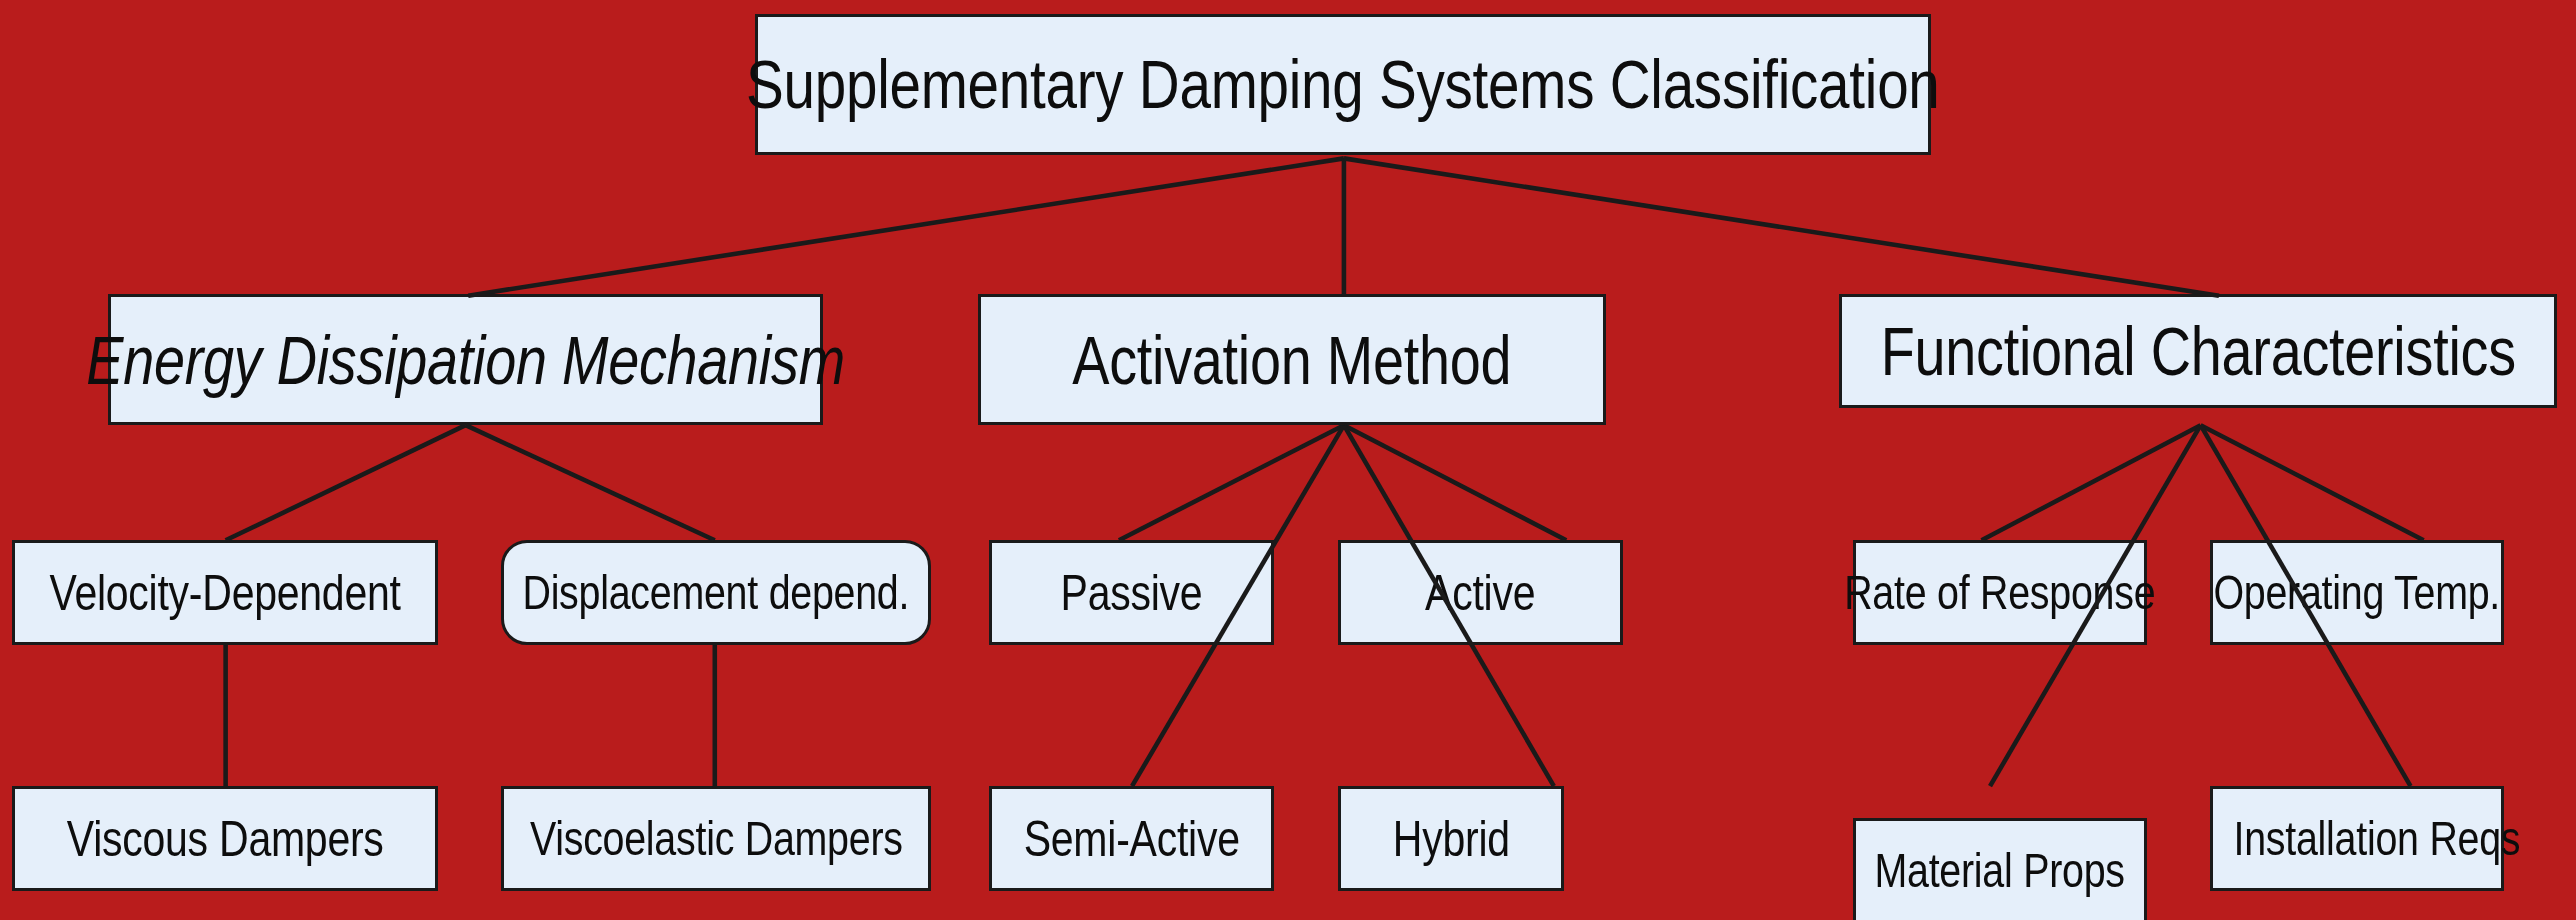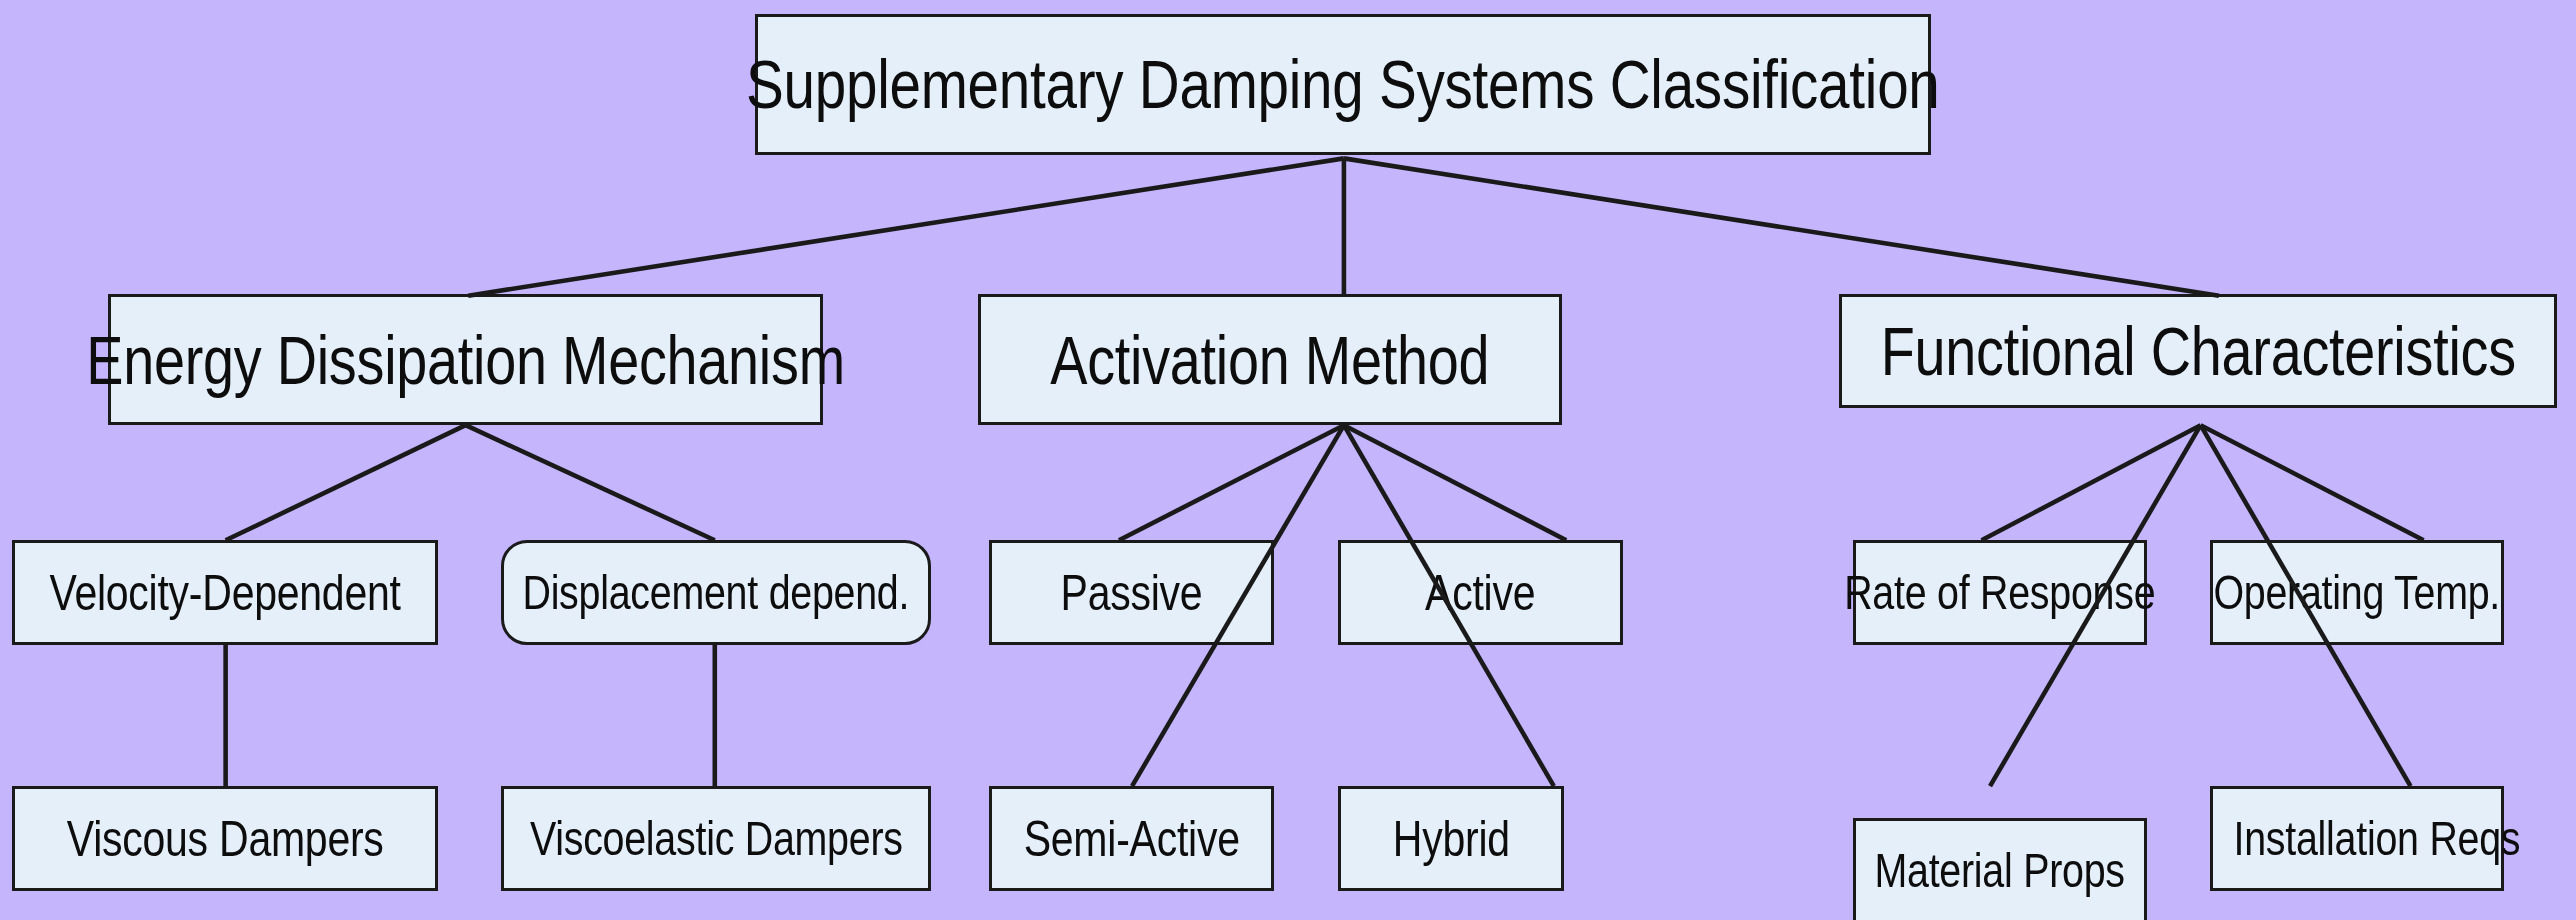--- a/index.html
+++ b/index.html
@@ -4,21 +4,21 @@
 <style>
   html, body {
     margin: 0;
     padding: 0;
     background: #ffffff;
   }
   #diagram-root {
     position: relative;
     width: 2576px;
     height: 921px;
-    background: #c4b5fd;
+    background: #b91c1c;
     overflow: hidden;
     font-family: "Liberation Sans", sans-serif;
   }
   #edge-layer {
     position: absolute;
     left: 0;
     top: 0;
     width: 2576px;
     height: 921px;
     z-index: 2;
@@ -88,25 +88,25 @@
       <line x1="3365" y1="650" x2="3686" y2="1202"></line>
     </g>
   </svg>
 
   <div id="node-layer">
 
     <div class="node lvl1" style="left:755px; top:14.4px; width:1176px; height:141px;">
       <span class="node-label">Supplementary Damping Systems Classification</span>
     </div>
 
-    <div class="node lvl2" style="left:108px; top:294px; width:715px; height:131px;">
+    <div class="node lvl2" style="left:108px; top:294px; width:715px; height:131px;font-style:italic;">
       <span class="node-label">Energy Dissipation Mechanism</span>
     </div>
 
-    <div class="node lvl2" style="left:978px; top:294px; width:584px; height:131px;">
+    <div class="node lvl2" style="left:978px; top:294px; width:628px; height:131px;">
       <span class="node-label">Activation Method</span>
     </div>
 
     <div class="node lvl2" style="left:1839px; top:294px; width:718px; height:114px;">
       <span class="node-label">Functional Characteristics</span>
     </div>
 
     <div class="node lvl3" style="left:11.8px; top:540px; width:426px; height:105px;">
       <span class="node-label">Velocity-Dependent</span>
     </div>

